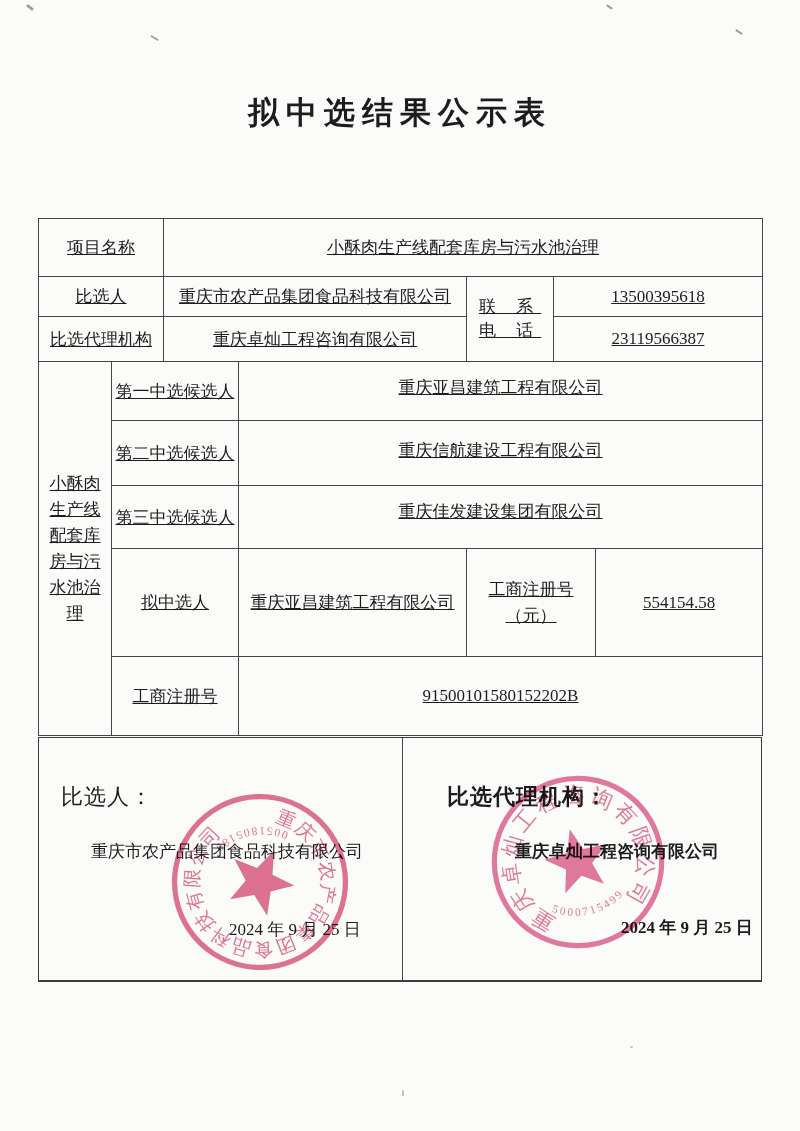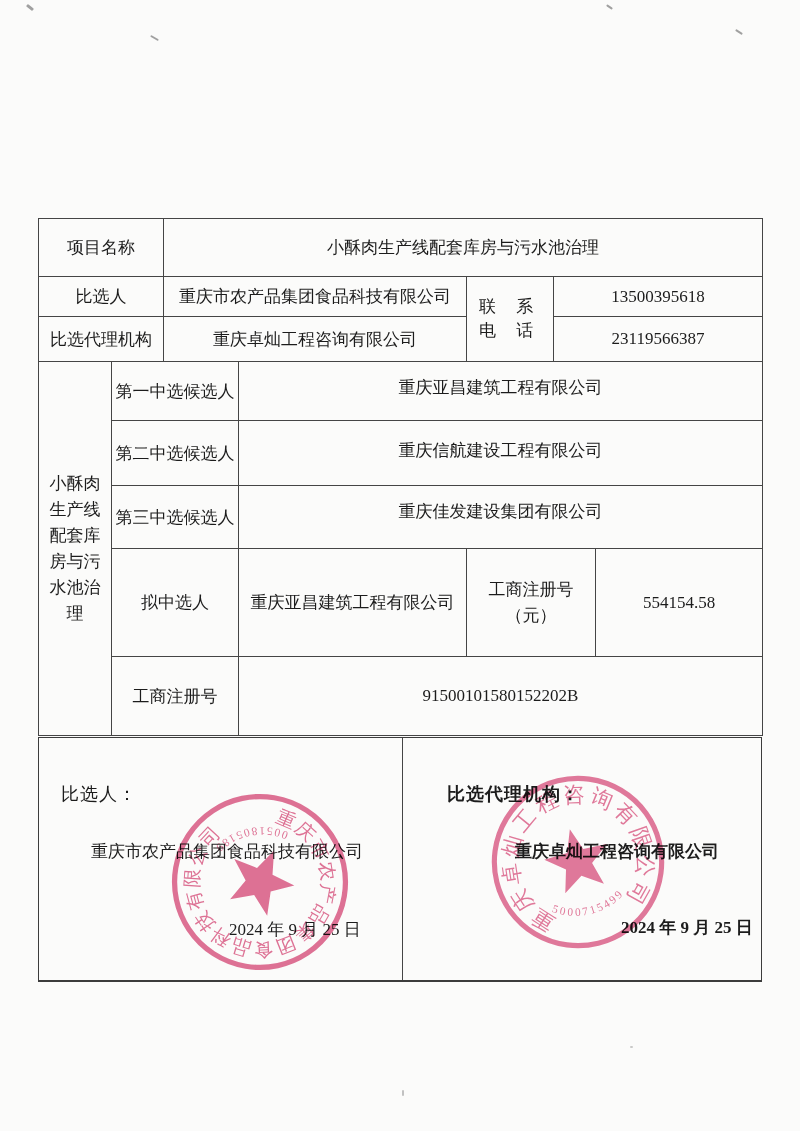--- a/index.html
+++ b/index.html
@@ -7,45 +7,46 @@
   .page { position:relative; width:800px; height:1131px; overflow:hidden; }
 
   .doc-title { position:absolute; top:92px; left:0; width:100%; text-align:center;
     font-size:31px; font-weight:bold; letter-spacing:7px; }
   .doc-subtitle { position:absolute; top:176px; left:0; width:100%; text-align:center;
     font-size:19px; letter-spacing:1px; }
 
   table.main { position:absolute; left:38px; top:218px; width:724px;
     border-collapse:collapse; table-layout:fixed; }
   table.main td { border:1.4px solid #454545; font-size:17px; text-align:center;
-    vertical-align:middle; padding:2px; overflow:hidden; }
+    vertical-align:middle; padding:2px; overflow:hidden;text-decoration:underline; }
   .cell-low { vertical-align:bottom; padding-bottom:26px; }
   .vertical-label div { width:53px; margin:0 auto; text-align:center; line-height:26px; word-break:break-all; }
   .two-line span { display:block; line-height:24px; letter-spacing:8px; }
   .amount-label span { display:block; line-height:26px; }
 
   .sign-box { position:absolute; left:38px; top:737px; width:724px; height:245px;
     border:1.6px solid #3c3c3c; border-bottom-width:2.2px; }
   .sign-cell { position:absolute; top:0; height:100%; }
   .sign-cell.left { left:0; width:364px; border-right:1.4px solid #454545; }
   .sign-cell.right { left:364px; width:358px;font-weight:bold; }
-  .sign-label { position:absolute; font-size:18px; letter-spacing:1px;text-align:right; }
+  .sign-label { position:absolute; font-size:22px; letter-spacing:1px;text-align:right; }
   .sign-company { position:absolute; font-size:17px; }
   .sign-date { position:absolute; font-size:17px;margin-left:34px; }
 
   .stamp { position:absolute; mix-blend-mode:multiply; opacity:0.88; }
   .stamp text { font-family:"Liberation Serif","DejaVu Serif",serif; }
 
   .speck { position:absolute; background:#555; opacity:0.55; border-radius:1px; }
 </style>
 </head>
 <body>
 
 <div class="page">
 
+  <div class="doc-title">拟中选结果公示表</div>
 
   <table class="main">
     <colgroup>
       <col style="width:73px">
         <col style="width:52px">
         <col style="width:75px">
       <col style="width:228px">
         <col style="width:87px">
         <col style="width:42px">
         <col style="width:167px">

